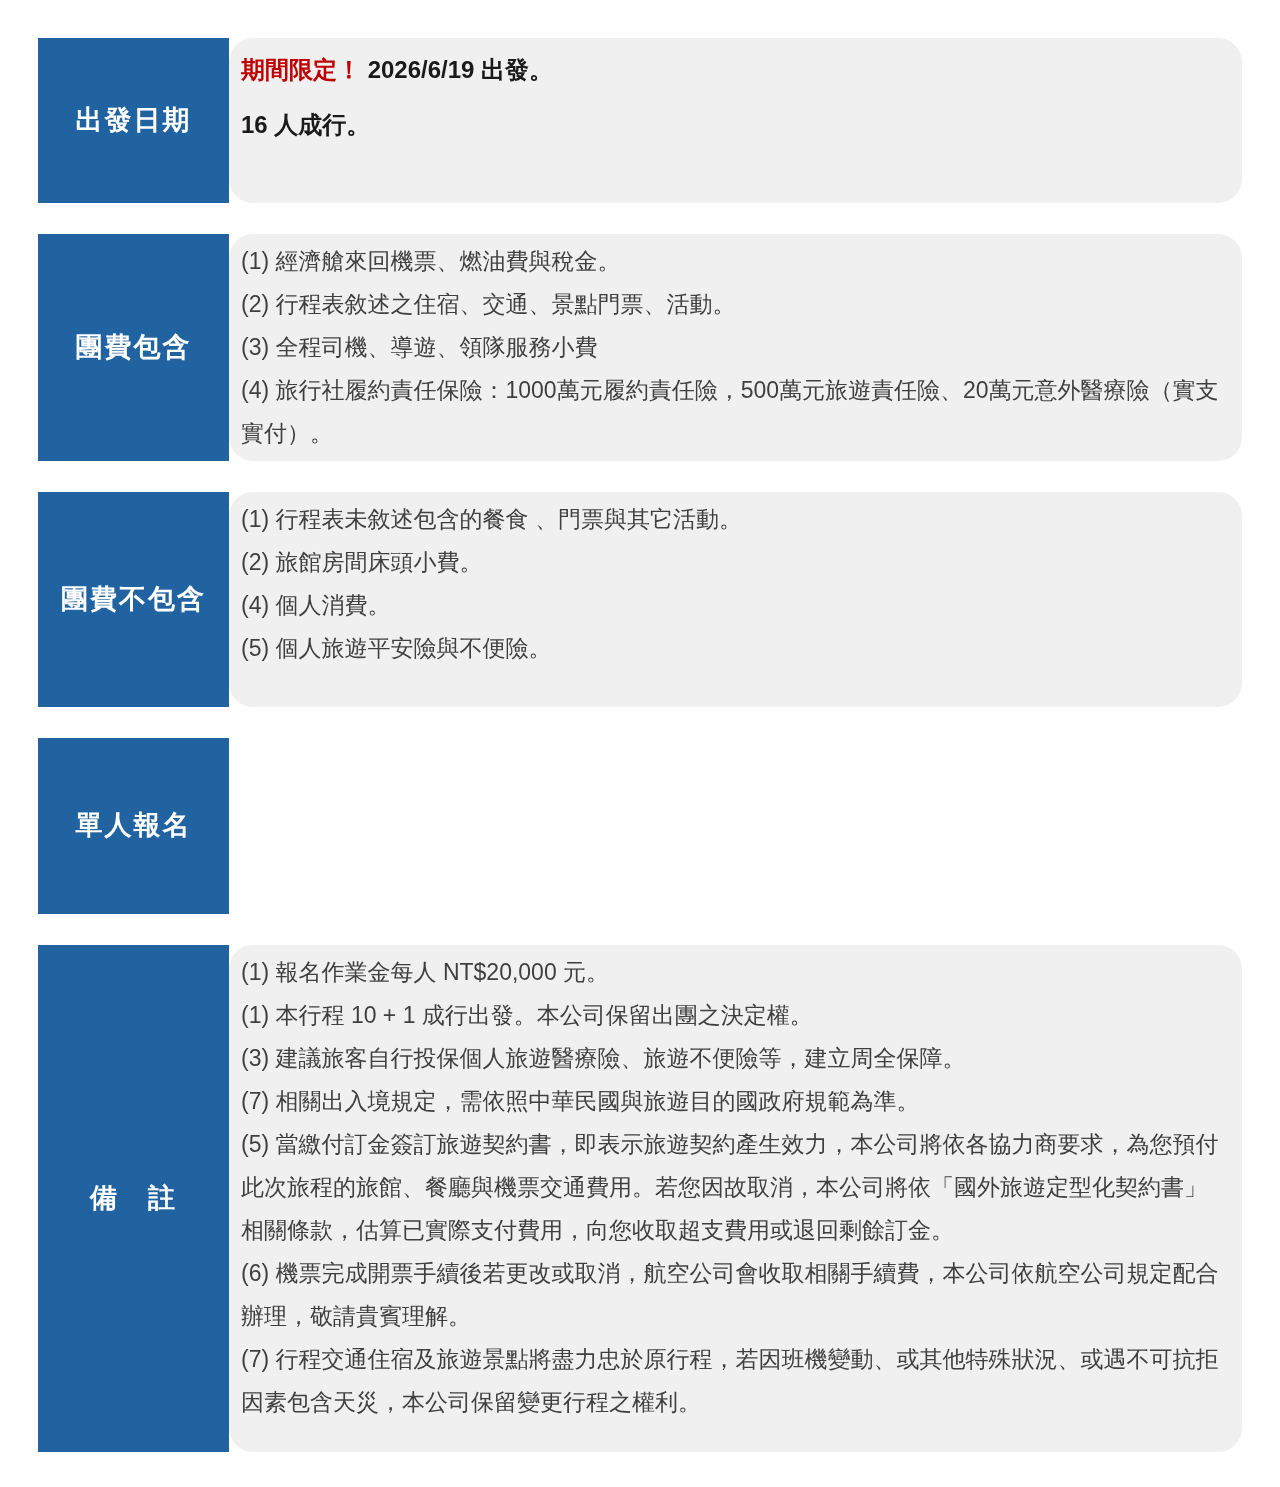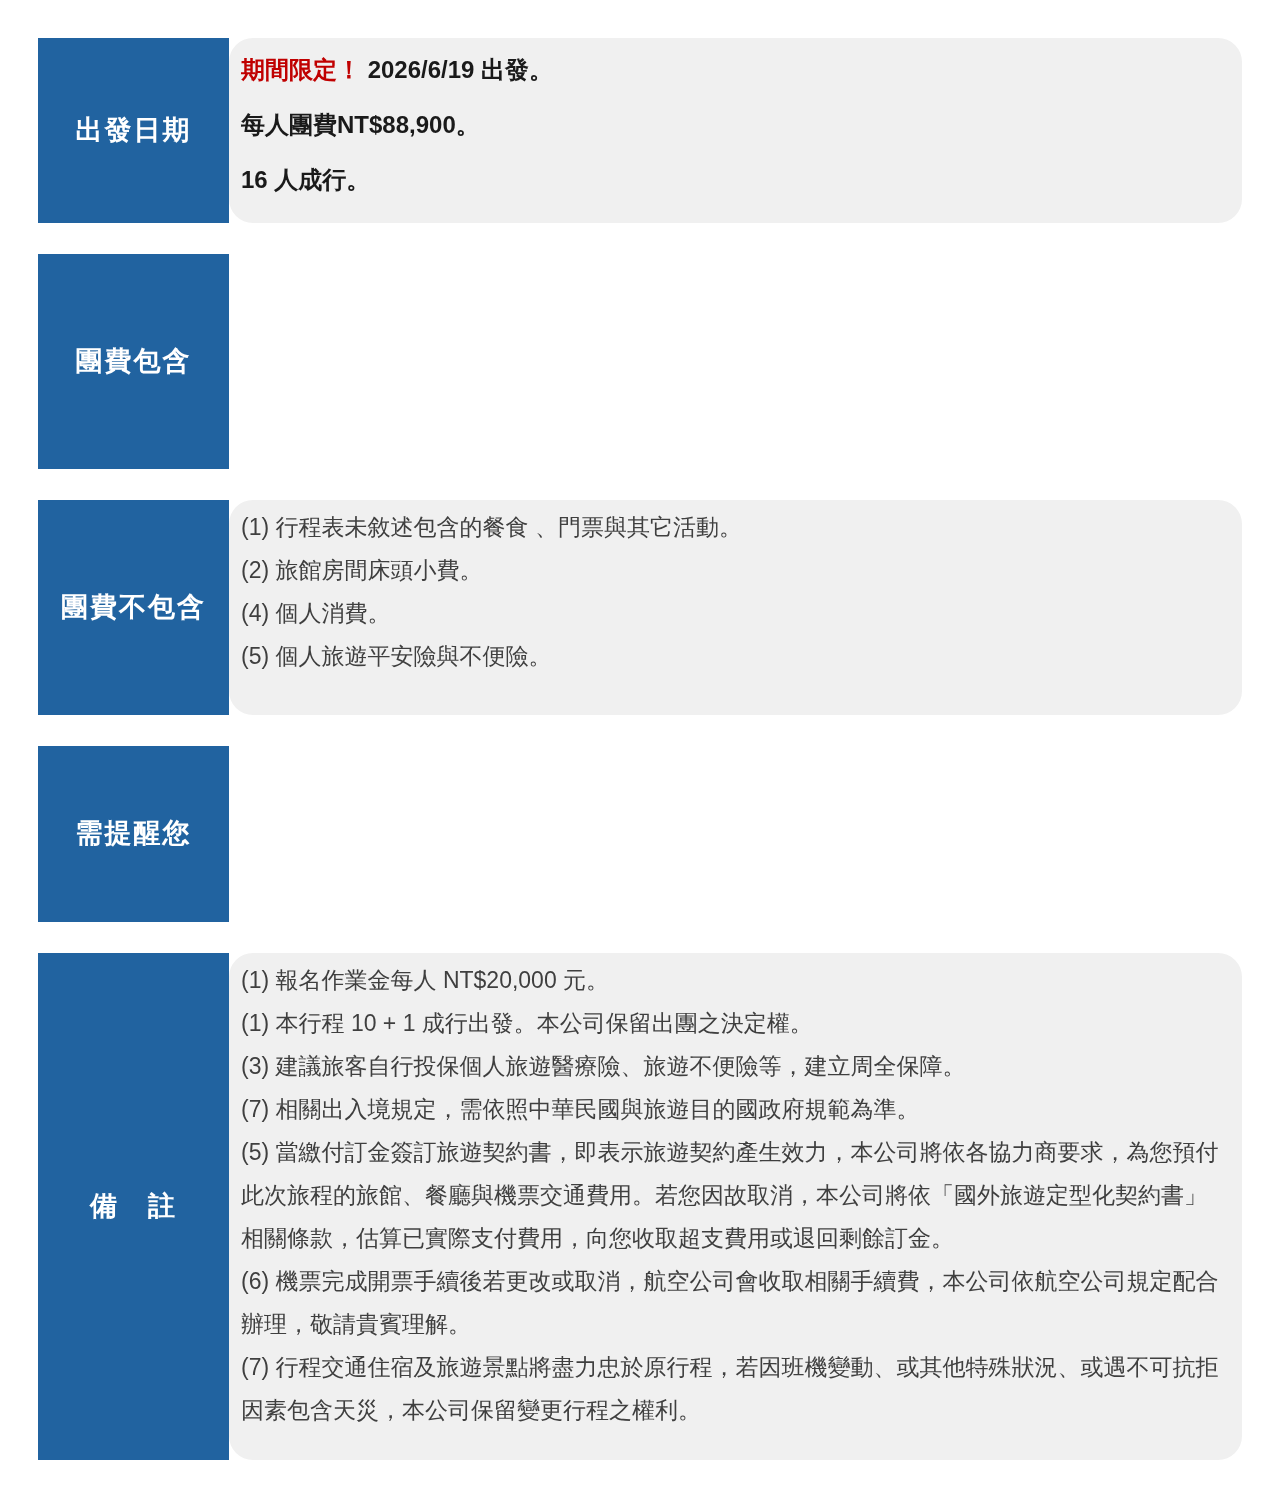--- a/index.html
+++ b/index.html
@@ -67,41 +67,46 @@
 </style>
 </head>
 <body>
 
 <div class="page">
 
   <section class="row row-departure">
     <div class="label">出發日期</div>
     <div class="content">
         <div class="line bold"><span class="red">期間限定！</span><span> 2026/6/19 出發。</span></div>
-        <div class="line bold"><span>每人團費NT$88,900。</span></div>
         <div class="line bold"><span>16 人成行。</span></div>
       </div>
   </section>
 
   <section class="row row-includes">
     <div class="label">團費包含</div>
+    <div class="content">
+        <div class="line"><span>(1) 經濟艙來回機票、燃油費與稅金。</span></div>
+        <div class="line"><span>(2) 行程表敘述之住宿、交通、景點門票、活動。</span></div>
+        <div class="line"><span>(3) 全程司機、導遊、領隊服務小費</span></div>
+        <div class="line"><span>(4) 旅行社履約責任保險：1000萬元履約責任險，500萬元旅遊責任險、20萬元意外醫療險（實支實付）。</span></div>
+      </div>
   </section>
 
   <section class="row row-excludes">
     <div class="label">團費不包含</div>
     <div class="content">
         <div class="line"><span>(1) 行程表未敘述包含的餐食 、門票與其它活動。</span></div>
         <div class="line"><span>(2) 旅館房間床頭小費。</span></div>
         <div class="line"><span>(4) 個人消費。</span></div>
         <div class="line"><span>(5) 個人旅遊平安險與不便險。</span></div>
       </div>
   </section>
 
   <section class="row row-single">
-    <div class="label">需提醒您</div>
+    <div class="label">單人報名</div>
   </section>
 
   <section class="row row-notes">
     <div class="label">備　註</div>
     <div class="content">
         <div class="line"><span>(1) 報名作業金每人 NT$20,000 元。</span></div>
         <div class="line"><span>(1) 本行程 10 + 1 成行出發。本公司保留出團之決定權。</span></div>
         <div class="line"><span>(3) 建議旅客自行投保個人旅遊醫療險、旅遊不便險等，建立周全保障。</span></div>
         <div class="line"><span>(7) 相關出入境規定，需依照中華民國與旅遊目的國政府規範為準。</span></div>
         <div class="line"><span>(5) 當繳付訂金簽訂旅遊契約書，即表示旅遊契約產生效力，本公司將依各協力商要求，為您預付此次旅程的旅館、餐廳與機票交通費用。若您因故取消，本公司將依「國外旅遊定型化契約書」相關條款，估算已實際支付費用，向您收取超支費用或退回剩餘訂金。</span></div>

